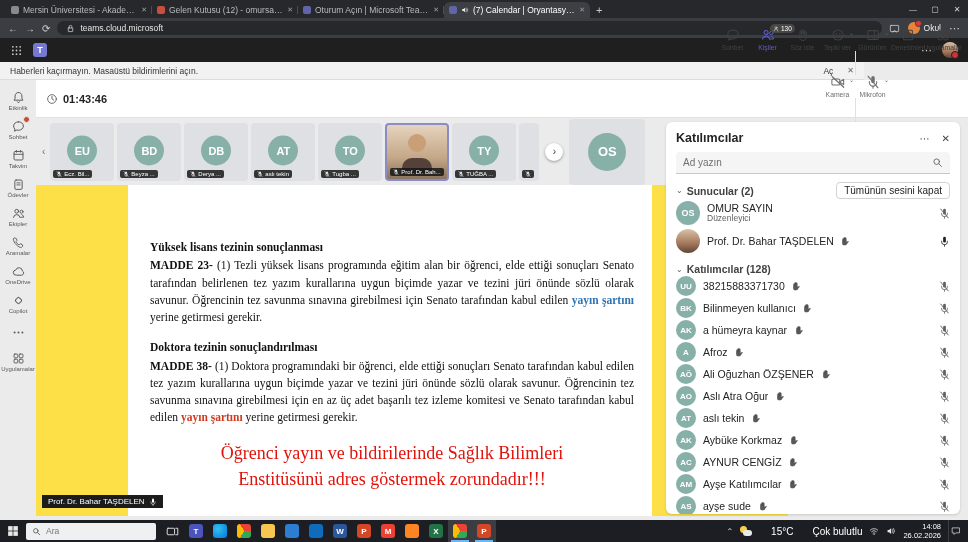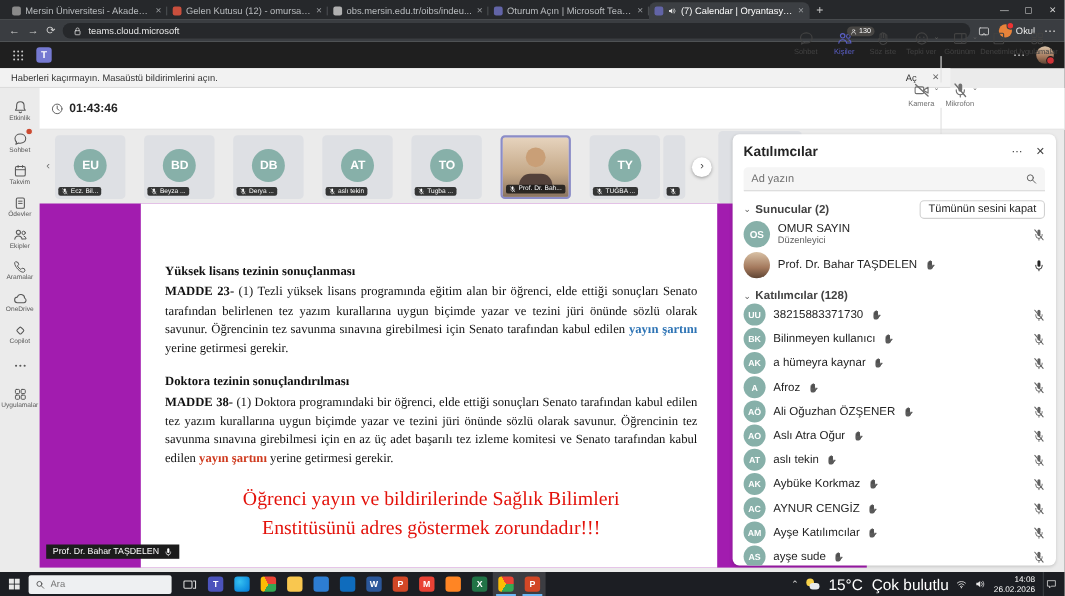--- a/index.html
+++ b/index.html
@@ -84,21 +84,21 @@
   .tile.tile-video::before { content:""; position:absolute; top:9px; left:50%; margin-left:-9px; width:18px; height:18px; border-radius:50%; background:#c99f77; }
   .tile.tile-video::after { content:""; position:absolute; bottom:6px; left:50%; margin-left:-15px; width:30px; height:15px; border-radius:10px 10px 0 0; background:#53413a; }
   .tile-name { position:absolute; left:3px; bottom:3px; z-index:2; background:rgba(22,22,22,.85); color:#fff; font-size:6px; padding:1px 3px; border-radius:2px; display:flex; align-items:center; gap:2px; max-width:57px; white-space:nowrap; overflow:hidden; }
   .tile-name .ic { width:6px; height:6px; flex:none; color:#fff; }
   .tile-partial { width:20px; }
   .next-btn { width:18px; height:18px; border-radius:50%; background:#fff; box-shadow:0 1px 3px rgba(0,0,0,.35); display:flex; align-items:center; justify-content:center; font-size:10px; color:#424242; flex:none; margin:0 3px; }
   .tile-spot { width:76px; height:66px; }
   .tile-spot .tile-avatar { width:38px; height:38px; font-size:13px; transform:translate(-50%,-50%); }
 
   
-  .stage { position:absolute; left:36px; top:185px; width:752px; height:331px; background:#a21caf; }
+  .stage { position:absolute; left:36px; top:185px; width:752px; height:331px; background:#fde047; }
   .doc { position:absolute; left:92px; top:0; width:524px; height:331px; background:#fff; padding:54px 18px 0 22px; font-family:"Liberation Serif", serif; font-size:11.5px; line-height:1.5; color:#111; text-align:justify; overflow:hidden; }
   .doc h3 { font-size:11.5px; font-weight:bold; margin-bottom:1px; text-align:left; }
   .doc p { margin-bottom:13px; }
   .doc .h2 { margin-top:6px; }
   .hl-blue { color:#2e74b5; font-weight:bold; }
   .hl-red { color:#cf3a1e; font-weight:bold; }
   .doc-warning { margin:10px auto 0; max-width:370px; text-align:center; color:#e3120b; font-size:18px; line-height:1.45; }
   .speaker-pill { position:absolute; left:6px; bottom:8px; background:#1c1c1c; color:#fff; font-size:8px; padding:2px 6px; display:flex; align-items:center; gap:4px; }
   .speaker-pill .ic { width:8px; height:8px; color:#fff; }
 
@@ -135,21 +135,21 @@
   .tb-search .ic { width:9px; height:9px; color:#444; flex:none; }
   .tb-search input { border:none; outline:none; background:transparent; font-size:8.5px; color:#333; width:100%; }
   .tv-btn { width:24px; height:22px; display:flex; align-items:center; justify-content:center; color:#dcdcdc; }
   .apps { display:flex; }
   .app-ic { width:24px; height:22px; display:flex; align-items:center; justify-content:center; position:relative; }
   .app-glyph { width:14px; height:14px; border-radius:3px; color:#fff; font-size:8px; font-weight:bold; display:flex; align-items:center; justify-content:center; }
   .app-ic.app-active { background:rgba(255,255,255,.14); }
   .app-ic.app-active::after { content:""; position:absolute; left:3px; right:3px; bottom:0; height:2px; background:#6cb8f6; }
   .tray { margin-left:auto; display:flex; align-items:center; gap:7px; padding-right:6px; }
   .tray-chev { font-size:8px; color:#e0e0e0; }
-  .weather { display:flex; align-items:center; gap:8px; font-size:14px; white-space:nowrap;text-align:right; }
+  .weather { display:flex; align-items:center; gap:19px; font-size:10px; white-space:nowrap;text-align:right; }
   .w-ic { position:relative; width:12px; height:10px; }
   .w-sun { position:absolute; left:0; top:0; width:7px; height:7px; border-radius:50%; background:#f8d24a; }
   .w-cloud { position:absolute; right:0; bottom:0; width:9px; height:6px; border-radius:3px; background:#e8eaed; }
   .tray .ic { width:10px; height:10px; color:#e8e8e8; }
   .clock { text-align:right; font-size:7.5px; line-height:1.25; }
   .notif-edge { width:14px; height:22px; border-left:1px solid #3a3d42; display:flex; align-items:center; justify-content:center; color:#e8e8e8; }
 </style>
 </head>
 <body>
 
@@ -303,26 +303,20 @@
           <span class="tab-close">✕</span>
         </div>
 
         <div class="tab">
           <span class="tab-fav" style="background: rgb(201, 79, 61);"></span>
 
           <span class="tab-title">Gelen Kutusu (12) - omursayin...</span>
           <span class="tab-close">✕</span>
         </div>
 
-        <div class="tab">
-          <span class="tab-fav" style="background: rgb(176, 176, 176);"></span>
-
-          <span class="tab-title">obs.mersin.edu.tr/oibs/indeu...</span>
-          <span class="tab-close">✕</span>
-        </div>
 
         <div class="tab">
           <span class="tab-fav" style="background: rgb(98, 100, 167);"></span>
 
           <span class="tab-title">Oturum Açın | Microsoft Teams</span>
           <span class="tab-close">✕</span>
         </div>
 
         <div class="tab active">
           <span class="tab-fav" style="background: rgb(98, 100, 167);"></span>
@@ -575,21 +569,21 @@
       </div>
       <div class="leave-btn">
         <span class="leave-main">Ayrıl</span>
         <span class="leave-arrow">⌄</span>
       </div>
     </div>
   </div>
 
   <div class="strip">
     <span class="strip-chevron">‹</span>
-    <div style="display:flex;gap:17px">
+    <div style="display:flex;gap:3px">
 
         <div class="tile">
           <span class="tile-avatar">EU</span>
           <span class="tile-name">
             <svg class="ic">
               <use href="#sy-mic-off"></use>
             </svg>
             <span>Ecz. Bil...</span>
           </span>
         </div>

